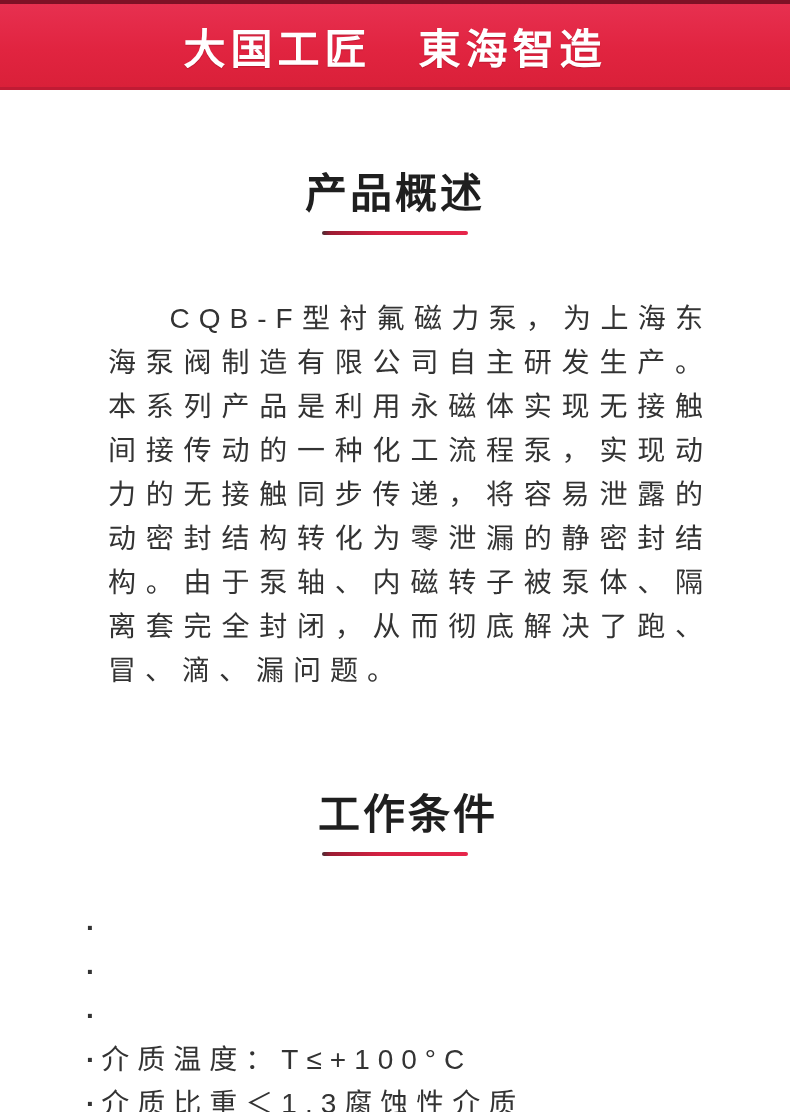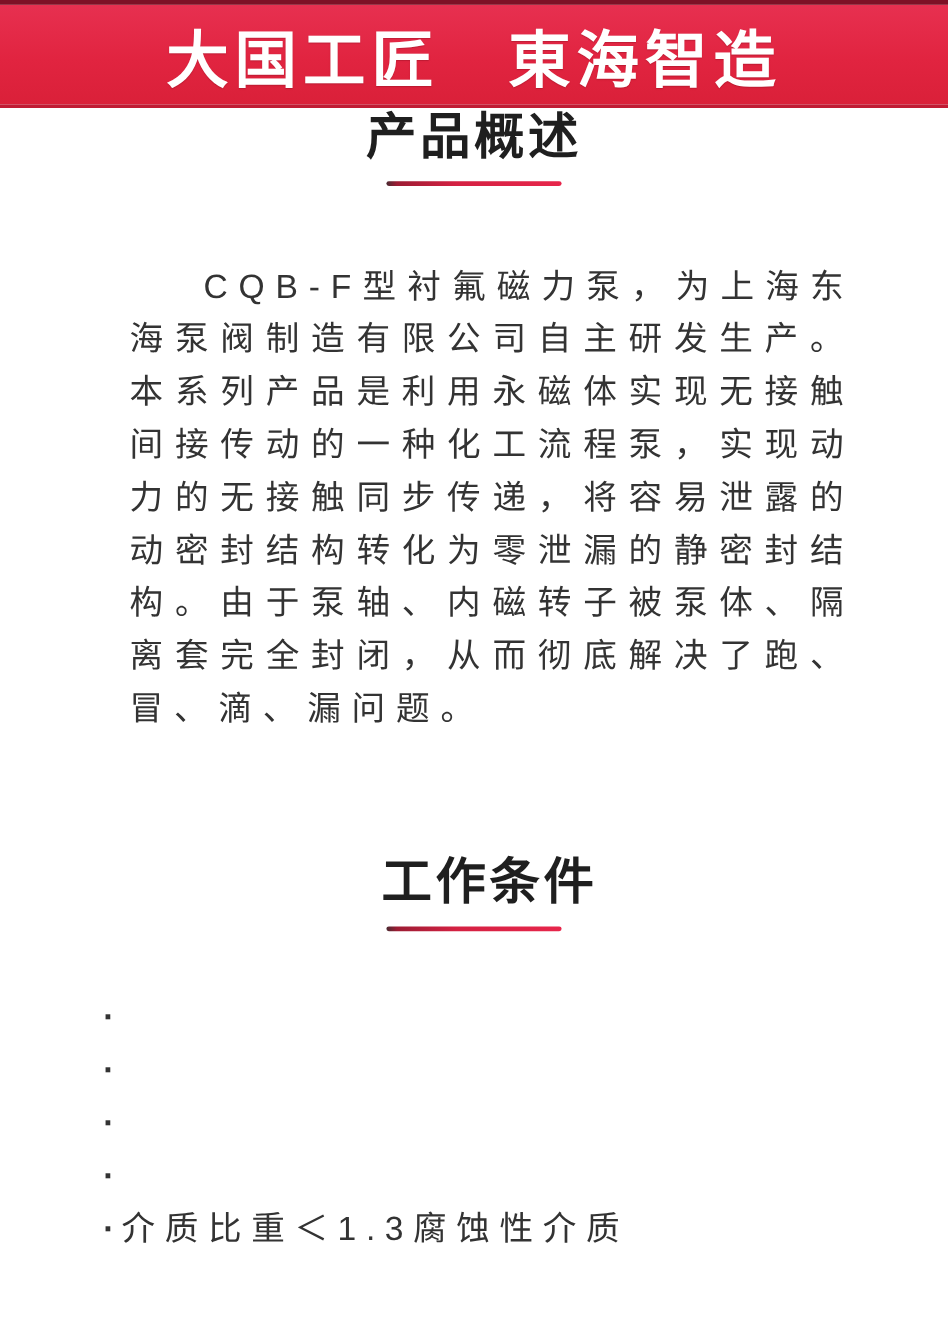--- a/index.html
+++ b/index.html
@@ -25,38 +25,38 @@
     border-top: 4px solid #7e1126;
     border-bottom: 3px solid #c01b34;
     background: linear-gradient(180deg, #e73050 0%, #e12440 55%, #da2039 100%);
     display: flex;
     align-items: center;
     justify-content: center;
   }
   .banner h1 {
     margin: 0;
     color: #ffffff;
-    font-size: 52px;
+    font-size: 42px;
     font-weight: 700;
     letter-spacing: 5px;
     white-space: pre;
     text-shadow: 0 1px 1px rgba(120, 10, 25, 0.35);
   }
 
   
   .section-title {
     margin: 0;
     text-align: center;
     font-size: 42px;
     line-height: 48px;
     font-weight: 700;
     color: #1f1f1f;
     letter-spacing: 3px;
   }
-  .section-overview .section-title { }
+  .section-overview .section-title { padding-top: 80px; }
   .section-conditions .section-title { padding-top: 98px; margin-left: 26px; }
 
   .title-rule {
     width: 146px;
     height: 4px;
     margin: 13px auto 0 auto;
     border-radius: 2px;
     background: linear-gradient(90deg, #4a2a31 0%, #9c1c33 6%, #d42142 40%, #e7264b 100%);
   }
 
@@ -117,20 +117,21 @@
         <span class="bullet-dot">·</span>
       </li>
       <li>
         <span class="bullet-dot">·</span>
       </li>
       <li>
         <span class="bullet-dot">·</span>
       </li>
       <li>
         <span class="bullet-dot">·</span>
+        <span>介质温度：T≤+100°C</span>
       </li>
       <li>
         <span class="bullet-dot">·</span>
         <span>介质比重＜1.3腐蚀性介质</span>
       </li>
     </ul>
   </section>
 
 </div>
 

